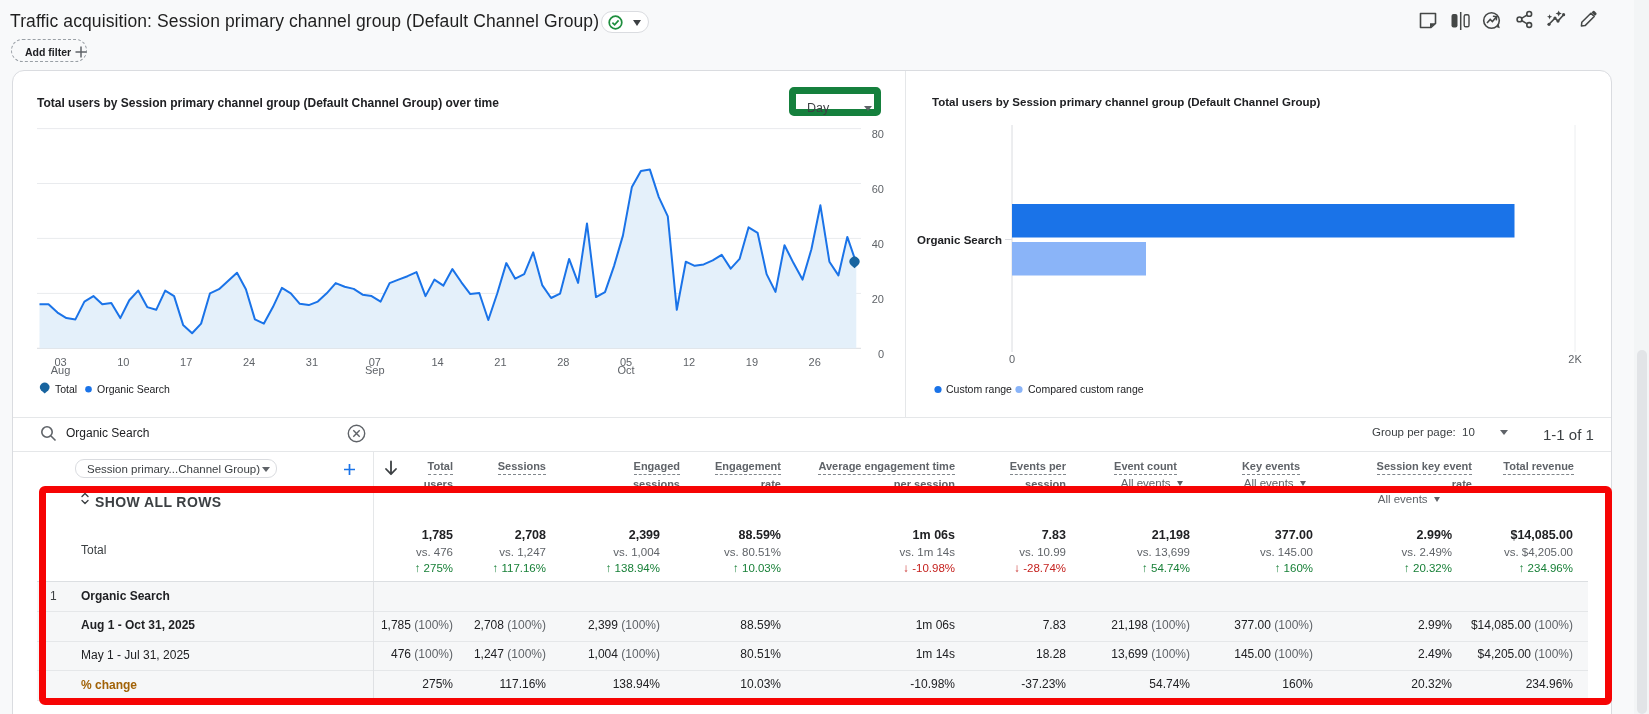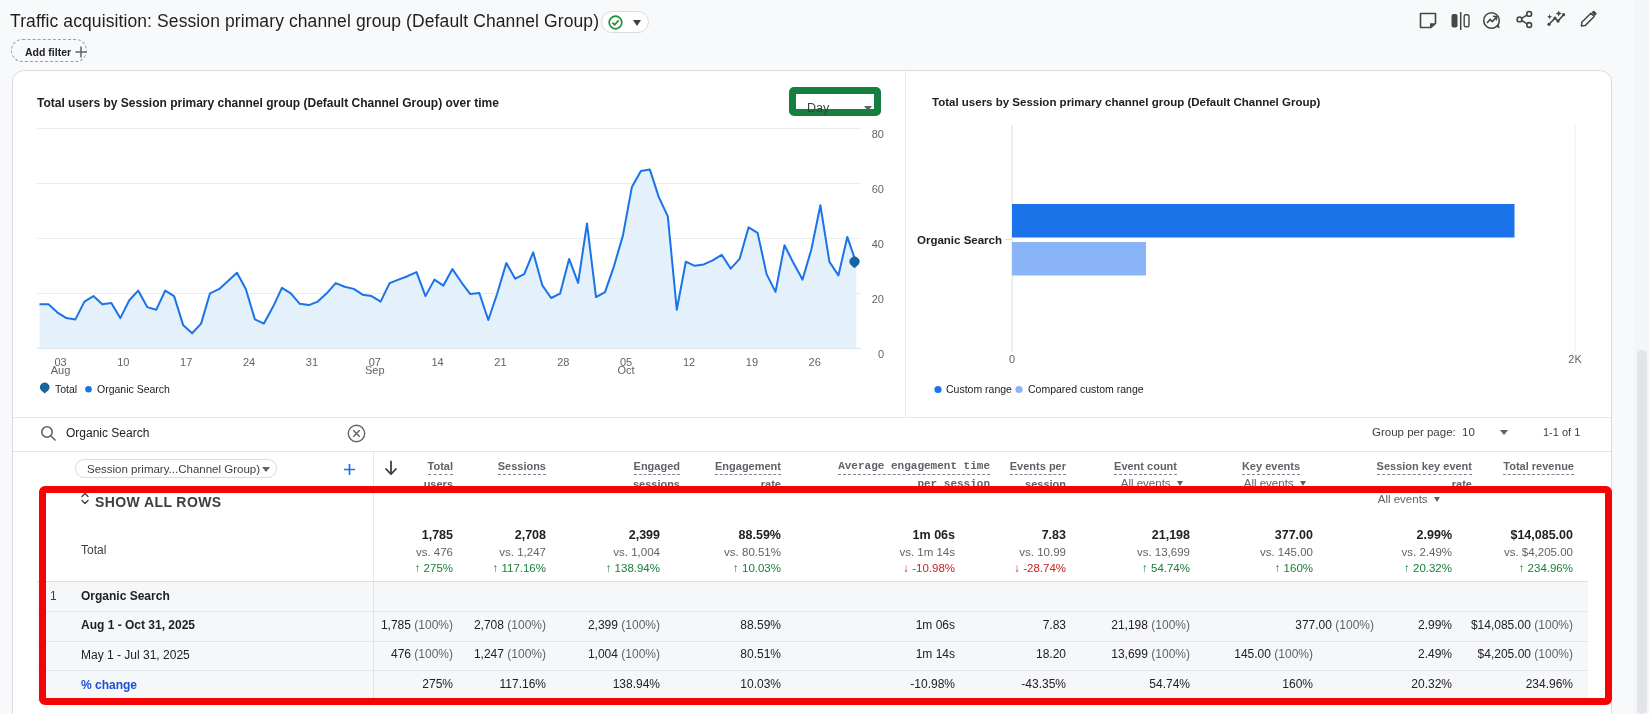--- a/index.html
+++ b/index.html
@@ -131,21 +131,21 @@
     <path d="M11 11 l4.5 4.5"></path>
   </svg>
 <div class="abs" style="left:66px; top:426px; font-size:12px; color:#202124;">Organic Search</div>
 <svg class="abs" style="left:347px; top:424px;" width="19" height="19" viewBox="0 0 19 19" fill="none" stroke="#5f6368" stroke-width="1.4">
     <circle cx="9.5" cy="9.5" r="8.2"></circle>
     <path d="M6.3 6.3 l6.4 6.4 M12.7 6.3 l-6.4 6.4"></path>
   </svg>
 <div class="abs" style="left:1372px; top:426px; font-size:11.5px; color:#3c4043;">Group per page:</div>
 <div class="abs" style="left:1462px; top:426px; font-size:11.5px; color:#3c4043;">10</div>
 <div class="abs" style="left:1500px; top:430px; width:0; height:0; border-left:4.5px solid transparent; border-right:4.5px solid transparent; border-top:5.5px solid #5f6368;"></div>
-<div class="abs" style="left:1543px; top:426px; font-size:11px; color:#3c4043;">1-1 of 1</div>
+<div class="abs" style="left:1543px; top:426px; font-size:15px; color:#3c4043;">1-1 of 1</div>
 <div class="abs" style="left:75px; top:459px; width:202px; height:19px; border:1px solid #dadce0; border-radius:9px;">
 <span class="abs" style="left:11px; top:3px; font-size:11.5px; color:#3c4043;">Session primary...Channel Group)</span>
 <div class="abs" style="left:186px; top:7px; width:0; height:0; border-left:4px solid transparent; border-right:4px solid transparent; border-top:5px solid #5f6368;"></div>
 </div>
 <svg class="abs" style="left:343px; top:463px;" width="13" height="13" viewBox="0 0 13 13">
     <path d="M6.5 1 V12 M1 6.5 H12" stroke="#1a73e8" stroke-width="1.7"></path>
   </svg>
 <div class="vline" style="left:373px; top:451px; height:249px;"></div>
 <svg class="abs" style="left:383px; top:460px;" width="16" height="16" viewBox="0 0 16 16" fill="none" stroke="#3c4043" stroke-width="1.8">
     <path d="M8 1.5 V13.5 M3 9 l5 5.2 5 -5.2" stroke-linejoin="round" stroke-linecap="round"></path>
@@ -158,21 +158,21 @@
     <div><span class="u">Sessions</span></div>
   </div>
 <div class="hdrcell" style="left:480px; width:200px;">
     <div><span class="u">Engaged</span></div>
     <div><span class="u">sessions</span></div>
   </div>
 <div class="hdrcell" style="left:581px; width:200px;">
     <div><span class="u">Engagement</span></div>
     <div><span class="u">rate</span></div>
   </div>
-<div class="hdrcell" style="left:790px; width:200px;font-family:Liberation Mono, monospace;">
+<div class="hdrcell" style="left:755px; width:200px;">
     <div><span class="u">Average engagement time</span></div>
     <div><span class="u">per session</span></div>
   </div>
 <div class="hdrcell" style="left:866px; width:200px;">
     <div><span class="u">Events per</span></div>
     <div><span class="u">session</span></div>
   </div>
 <div class="hdrcell" style="left:977px; width:200px;">
     <div><span class="u">Event count</span></div>
   </div>
@@ -248,47 +248,47 @@
 <div class="abs" style="left:37px; top:582px; width:1551px; height:118px; background:#f6f7f8;"></div>
 <div class="hline" style="left:37px; top:611px; width:1551px;"></div>
 <div class="hline" style="left:37px; top:641px; width:1551px;"></div>
 <div class="hline" style="left:37px; top:670px; width:1551px;"></div>
 <div class="hline" style="left:37px; top:700px; width:1551px;"></div>
 <div class="vline" style="left:373px; top:582px; height:118px; background:#dfe1e4;"></div>
 <div class="abs" style="left:50px; top:589px; font-size:12px; color:#3c4043;">1</div>
 <div class="abs" style="left:81px; top:589px; font-size:12px; font-weight:bold; color:#202124;">Organic Search</div>
 <div class="abs" style="left:81px; top:618px; font-size:12px; font-weight:bold; color:#202124;">Aug 1 - Oct 31, 2025</div>
 <div class="abs" style="left:81px; top:648px; font-size:12px; font-weight:normal; color:#202124;">May 1 - Jul 31, 2025</div>
-<div class="abs" style="left:81px; top:678px; font-size:12px; font-weight:bold; color:#1d4ed8;">% change</div>
+<div class="abs" style="left:81px; top:678px; font-size:12px; font-weight:bold; color:#a16207;">% change</div>
 <div class="rowval" style="left:283px; top:618px; width:170px;">1,785 <span class="pct">(100%)</span></div>
 <div class="rowval" style="left:376px; top:618px; width:170px;">2,708 <span class="pct">(100%)</span></div>
 <div class="rowval" style="left:490px; top:618px; width:170px;">2,399 <span class="pct">(100%)</span></div>
 <div class="rowval" style="left:611px; top:618px; width:170px;">88.59%</div>
 <div class="rowval" style="left:785px; top:618px; width:170px;">1m 06s</div>
 <div class="rowval" style="left:896px; top:618px; width:170px;">7.83</div>
 <div class="rowval" style="left:1020px; top:618px; width:170px;">21,198 <span class="pct">(100%)</span></div>
-<div class="rowval" style="left:1204px; top:618px; width:170px;text-align:right;">377.00 <span class="pct">(100%)</span></div>
+<div class="rowval" style="left:1143px; top:618px; width:170px;text-align:right;">377.00 <span class="pct">(100%)</span></div>
 <div class="rowval" style="left:1282px; top:618px; width:170px;">2.99%</div>
 <div class="rowval" style="left:1403px; top:618px; width:170px;">$14,085.00 <span class="pct">(100%)</span></div>
 <div class="rowval" style="left:283px; top:647px; width:170px;">476 <span class="pct">(100%)</span></div>
 <div class="rowval" style="left:376px; top:647px; width:170px;">1,247 <span class="pct">(100%)</span></div>
 <div class="rowval" style="left:490px; top:647px; width:170px;">1,004 <span class="pct">(100%)</span></div>
 <div class="rowval" style="left:611px; top:647px; width:170px;">80.51%</div>
 <div class="rowval" style="left:785px; top:647px; width:170px;">1m 14s</div>
-<div class="rowval" style="left:896px; top:647px; width:170px;">18.20</div>
+<div class="rowval" style="left:896px; top:647px; width:170px;">18.28</div>
 <div class="rowval" style="left:1020px; top:647px; width:170px;">13,699 <span class="pct">(100%)</span></div>
 <div class="rowval" style="left:1143px; top:647px; width:170px;">145.00 <span class="pct">(100%)</span></div>
 <div class="rowval" style="left:1282px; top:647px; width:170px;">2.49%</div>
 <div class="rowval" style="left:1403px; top:647px; width:170px;">$4,205.00 <span class="pct">(100%)</span></div>
 <div class="rowval" style="left:283px; top:677px; width:170px;">275%</div>
 <div class="rowval" style="left:376px; top:677px; width:170px;">117.16%</div>
 <div class="rowval" style="left:490px; top:677px; width:170px;">138.94%</div>
 <div class="rowval" style="left:611px; top:677px; width:170px;">10.03%</div>
 <div class="rowval" style="left:785px; top:677px; width:170px;">-10.98%</div>
-<div class="rowval" style="left:896px; top:677px; width:170px;">-43.35%</div>
+<div class="rowval" style="left:896px; top:677px; width:170px;">-37.23%</div>
 <div class="rowval" style="left:1020px; top:677px; width:170px;">54.74%</div>
 <div class="rowval" style="left:1143px; top:677px; width:170px;">160%</div>
 <div class="rowval" style="left:1282px; top:677px; width:170px;">20.32%</div>
 <div class="rowval" style="left:1403px; top:677px; width:170px;">234.96%</div>
 
 <div class="abs" style="left:39px; top:486px; width:1573px; height:219px; border:7px solid #f60404; border-radius:6px;"></div>
 
 <div class="abs" style="left:1634px; top:0; width:15px; height:714px; background:#f3f5f6;"></div>
 <div class="abs" style="left:1637px; top:350px; width:10px; height:364px; background:#e2e4e7; border-radius:5px;"></div>
 

